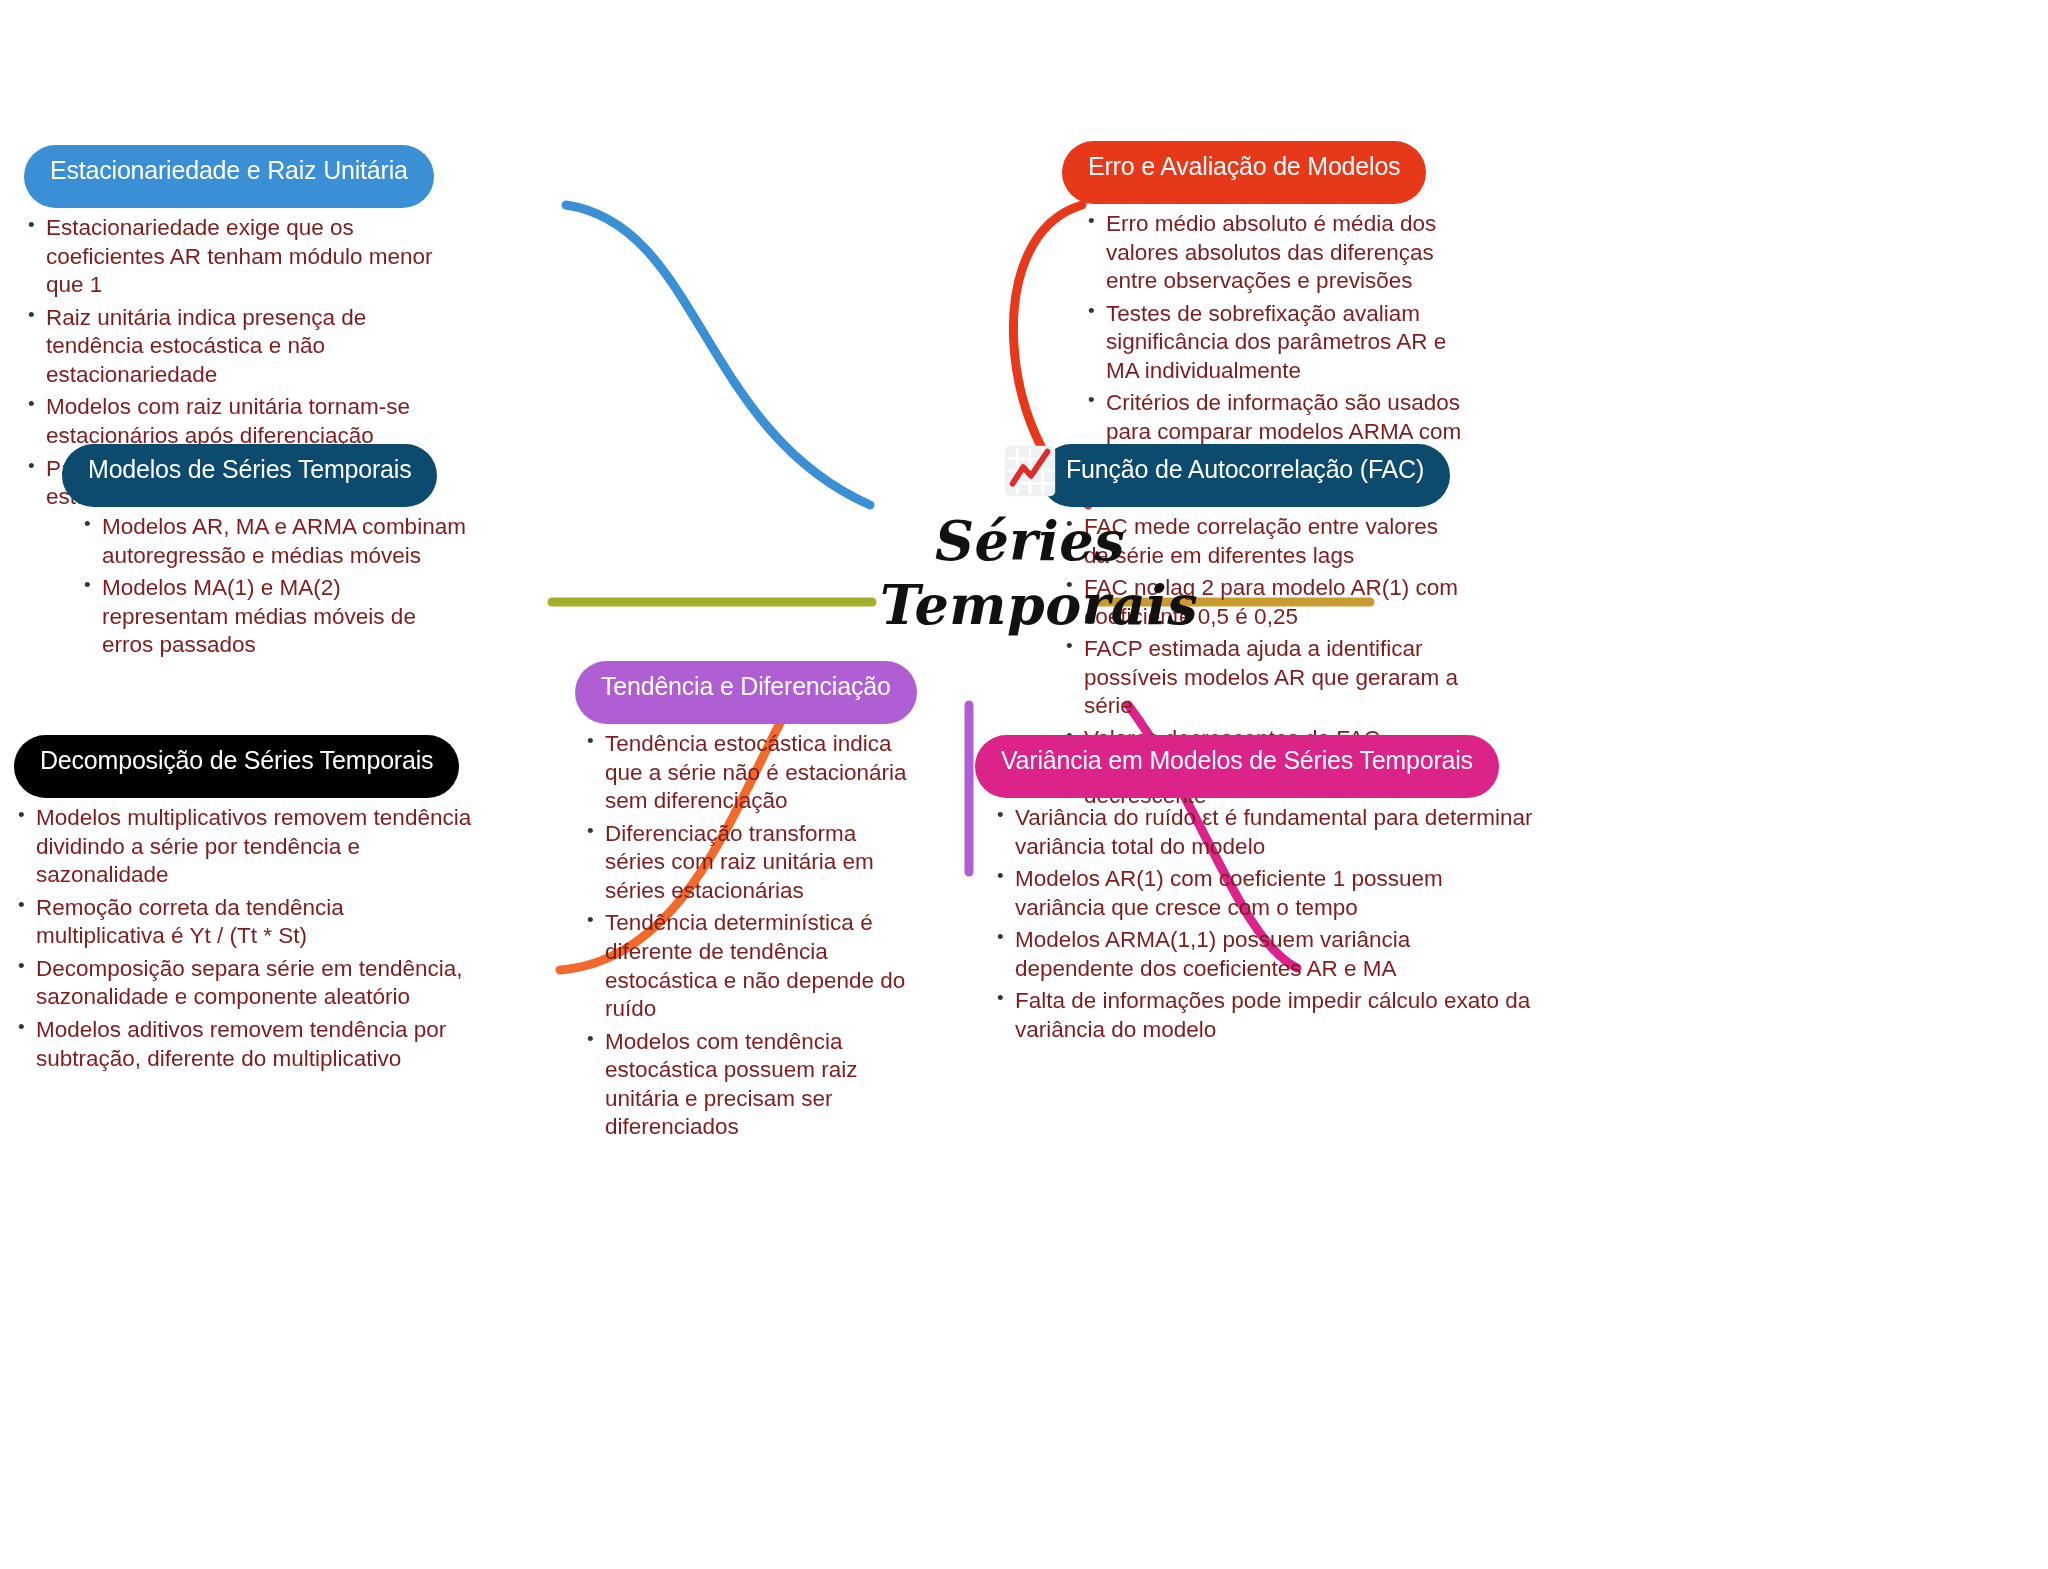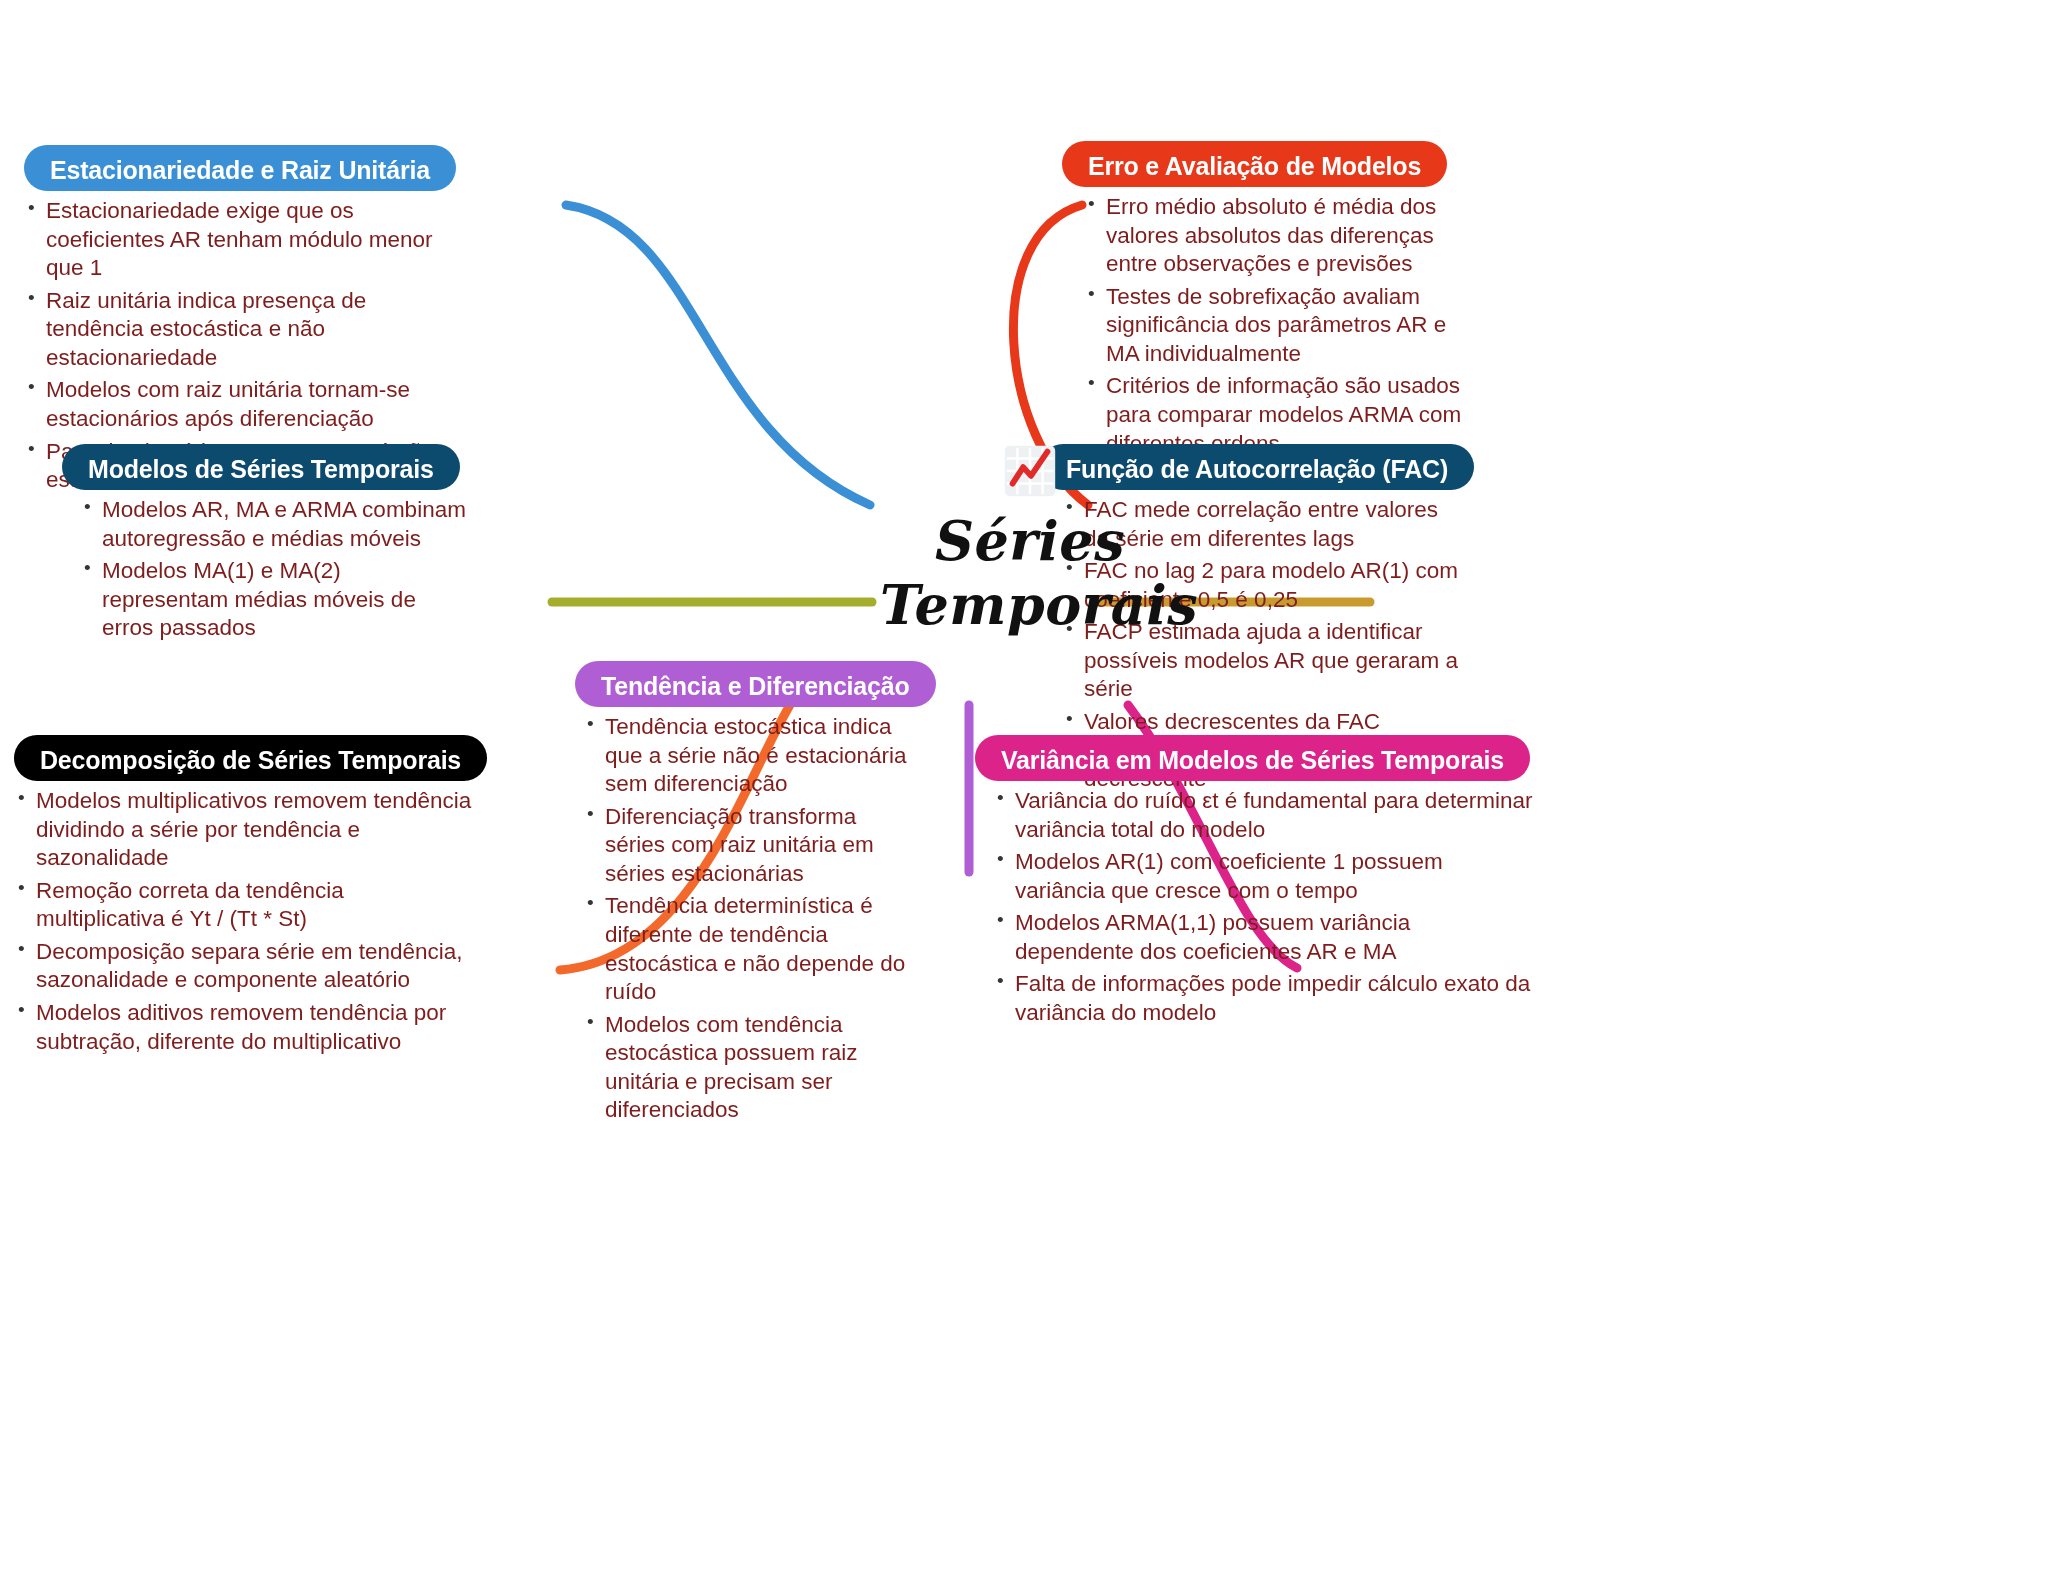--- a/index.html
+++ b/index.html
@@ -60,24 +60,24 @@
 
   
   .branch {
     position: absolute;
     z-index: 4;
   }
   .pill {
     display: inline-block;
     border-radius: 999px;
     color: #ffffff;
-    font-weight: 700;
+    font-weight: 400;
     font-size: 25px;
     line-height: 1;
-    padding: 13px 26px 8px 26px;
+    padding: 13px 26px 25px 26px;
     white-space: nowrap;
     letter-spacing: -0.2px;
   }
   .pill-row {
     display: flex;
   }
   .pill-row.right-align { }
 
   ul.bullets {
     list-style: none;

